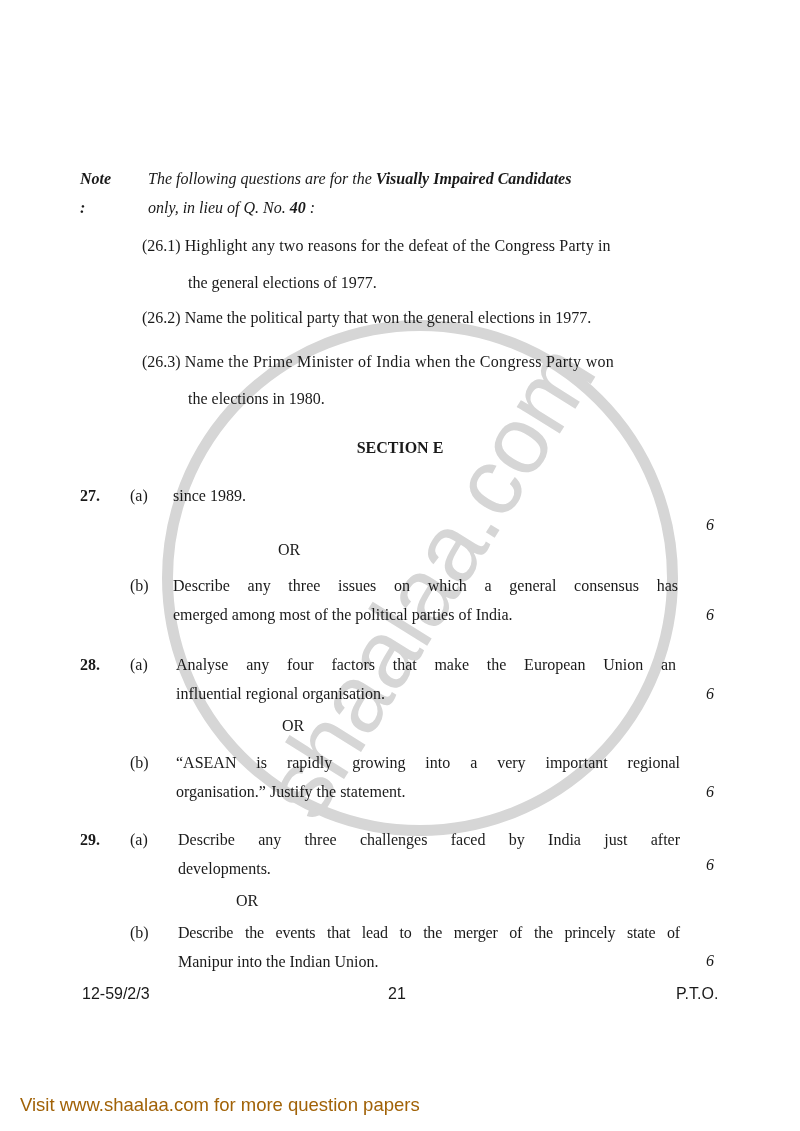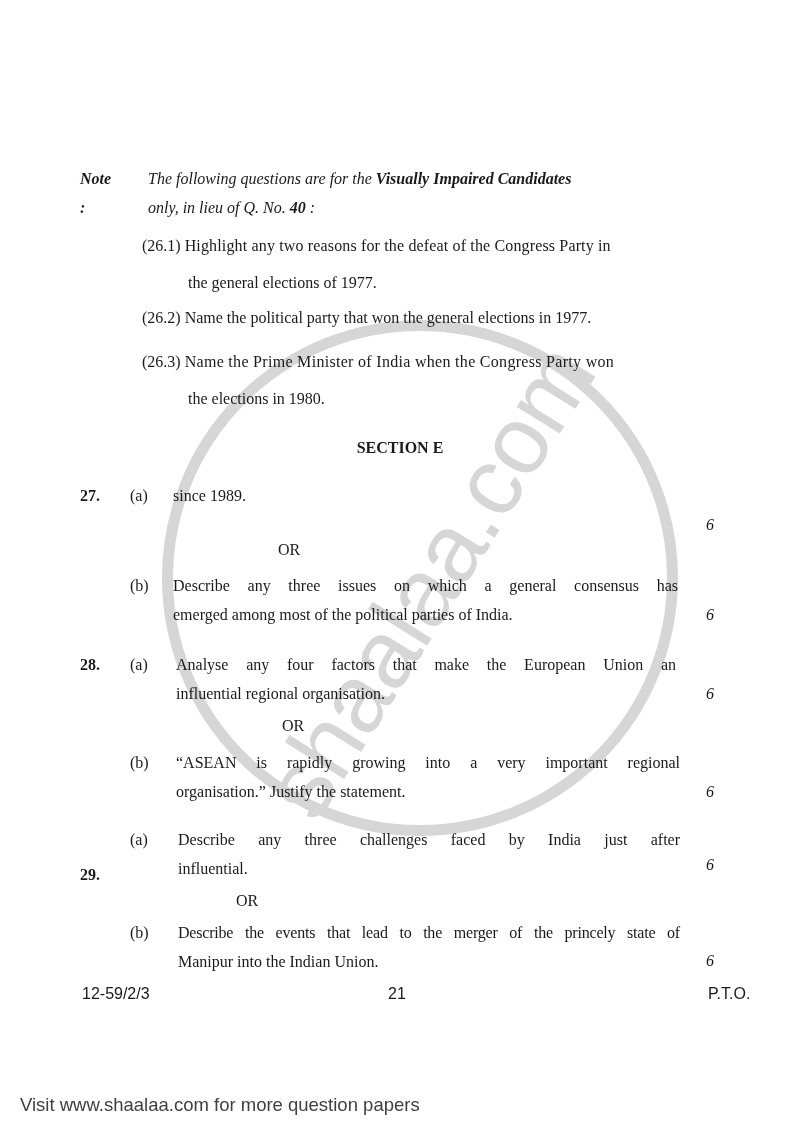--- a/index.html
+++ b/index.html
@@ -31,21 +31,21 @@
 
     .qnum { position: absolute; left: 80px; font-weight: bold; }
     .part { position: absolute; left: 130px; }
     .qtext { position: absolute; left: 175px; width: 505px; text-align: justify; text-align-last: left; }
     .qtext .l1 { display: block; text-align: justify; text-align-last: justify; }
     .qtext .l2 { display: block; }
     .marks { position: absolute; left: 706px; font-style: italic; }
     .or { position: absolute; font-weight: normal; }
 
     .footer { position: absolute; top: 985px; font-family: "Liberation Sans", "DejaVu Sans", sans-serif; font-size: 16px; }
-    .visit { position: absolute; left: 20px; top: 1094px; font-family: "Liberation Sans", "DejaVu Sans", sans-serif; font-size: 18.5px; color: #404040; }
+    .visit { position: absolute; left: 20px; top: 1094px; font-family: "Liberation Sans", "DejaVu Sans", sans-serif; font-size: 18.5px; color: #a16207; }
   </style>
 </head>
 <body>
 
 <div class="wm-circle"></div>
 <div class="wm-text">shaalaa.com</div>
 
 <div class="layer">
   <span class="note-label">Note :</span>
   <div class="note-text">
@@ -101,33 +101,33 @@
   <span class="or" style="left:282px;top:711px;">OR</span>
   <span class="part" style="top:748px;">(b)</span>
   <div class="qtext" style="top:748px;left:176px;width:504px;">
     <span class="l1">“ASEAN is rapidly growing into a very important regional</span>
     <span class="l2">organisation.” Justify the statement.</span>
   </div>
   <span class="marks" style="top:777px;">6</span>
 </div>
 
 <div class="layer" style="left:0;top:0;width:800px;">
-  <span class="qnum" style="top:860px;">29.</span>
+  <span class="qnum" style="top:825px;">29.</span>
   <span class="part" style="top:825px;">(a)</span>
   <div class="qtext" style="top:825px;left:178px;width:502px;">
     <span class="l1">Describe any three challenges faced by India just after</span>
-    <span class="l2">influential.</span>
+    <span class="l2">developments.</span>
   </div>
   <span class="marks" style="top:850px;">6</span>
   <span class="or" style="left:236px;top:886px;">OR</span>
   <span class="part" style="top:918px;">(b)</span>
   <div class="qtext" style="top:918px;left:178px;width:502px;">
     <span class="l1" style="letter-spacing:-0.2px;">Describe the events that lead to the merger of the princely state of</span>
     <span class="l2">Manipur into the Indian Union.</span>
   </div>
   <span class="marks" style="top:946px;">6</span>
 </div>
 
 <span class="footer" style="left:82px;">12-59/2/3</span>
 <span class="footer" style="left:388px;">21</span>
-<span class="footer" style="left:708px;">P.T.O.</span>
+<span class="footer" style="left:676px;">P.T.O.</span>
 
 <div class="visit">Visit www.shaalaa.com for more question papers</div>
 
 </body></html>

